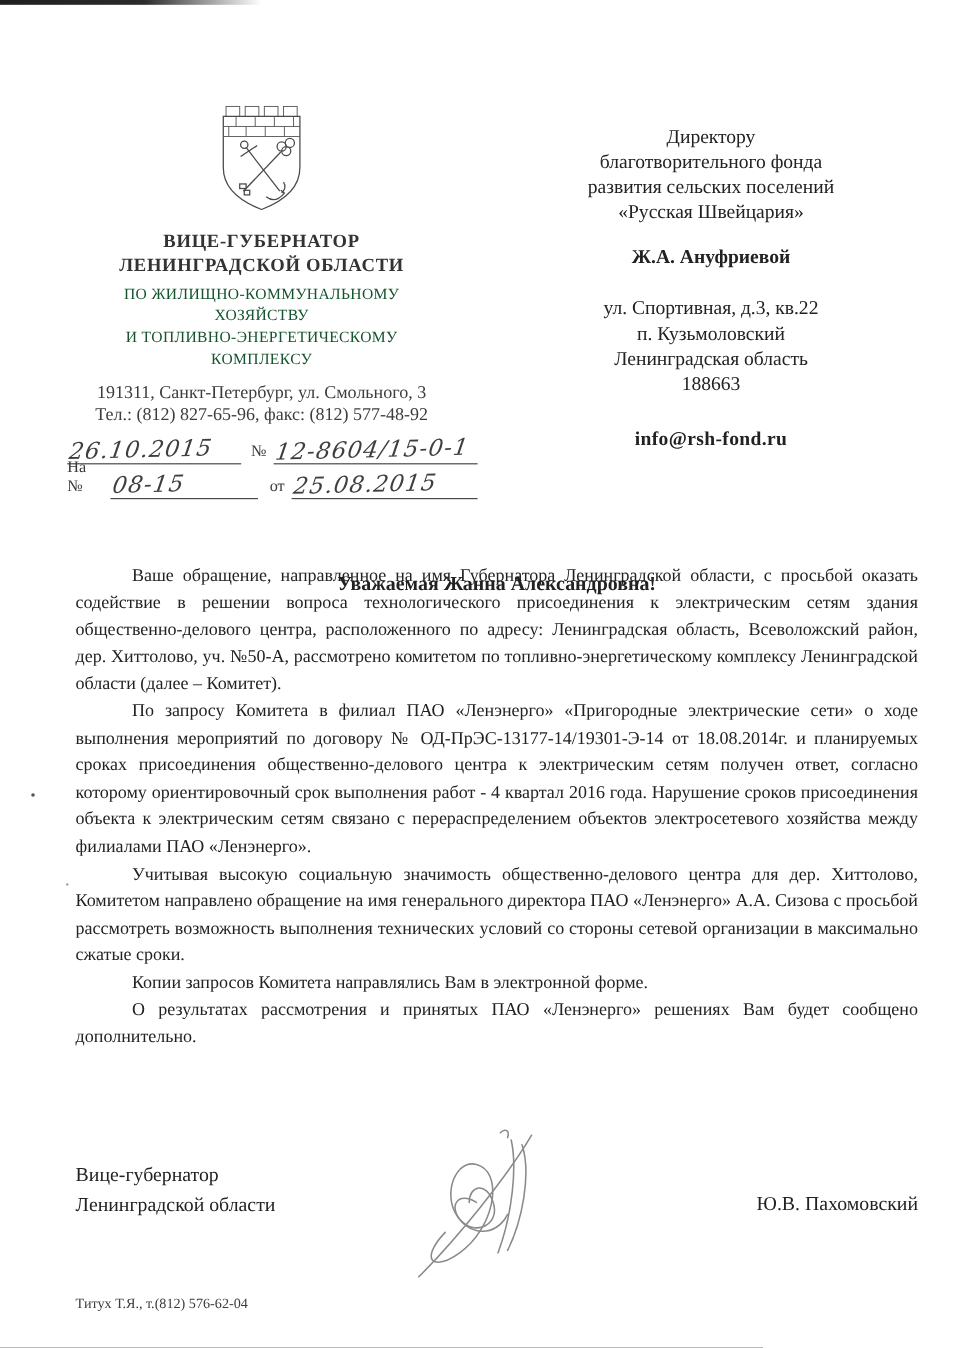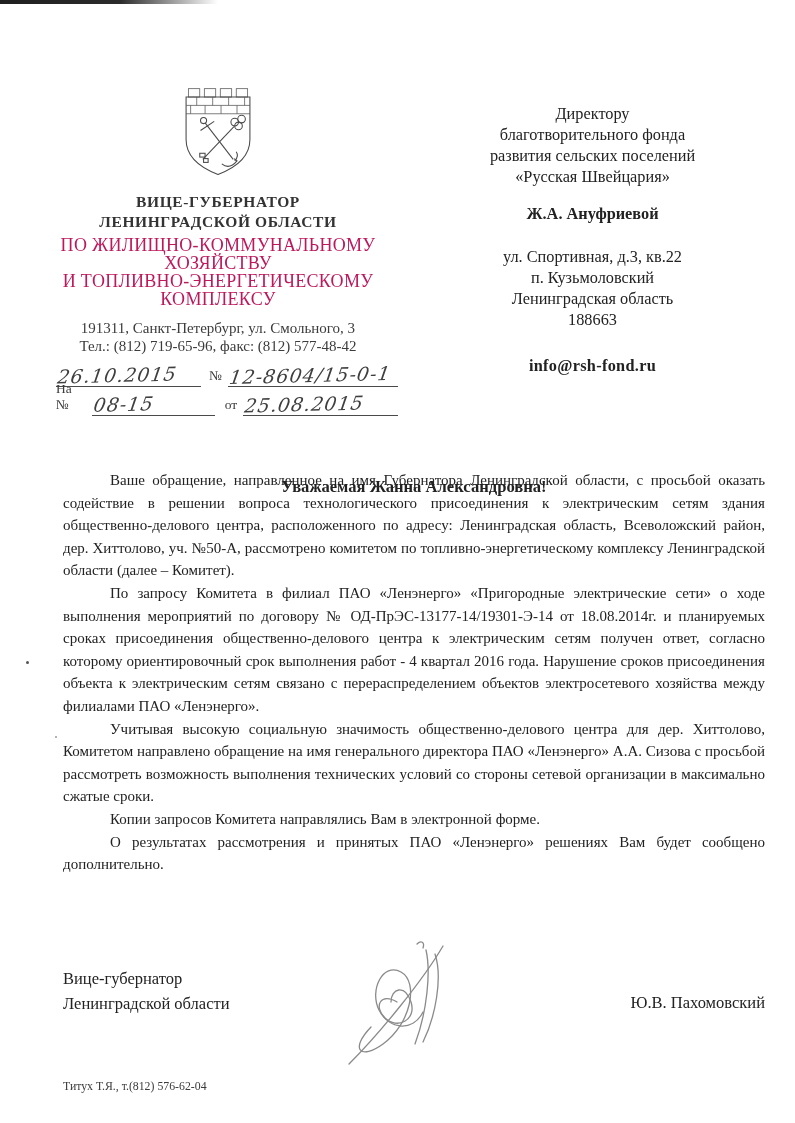--- a/index.html
+++ b/index.html
@@ -21,21 +21,21 @@
   .speck1{left:26px;top:661px;width:3px;height:3px;}
   .speck2{left:55px;top:736px;width:2px;height:2px;opacity:.6;}
 
   
   .letterhead{
     position:absolute;left:38px;top:86px;width:360px;
     text-align:center;color:#2e2e2e;
   }
   .emblem{display:block;margin:0 auto 14px auto;}
   .org-name{font-weight:bold;font-size:15.5px;letter-spacing:.6px;line-height:20px;color:#333;}
-  .dept{font-size:18px;letter-spacing:.3px;line-height:18px;margin-top:4px;color:#be185d;}
+  .dept{font-size:13px;letter-spacing:.3px;line-height:18px;margin-top:4px;color:#14532d;}
   .lh-contacts{font-size:15px;line-height:18px;margin-top:11px;color:#3c3c3c;text-align:center;}
 
   .ref-rows{margin-top:3px;text-align:left;padding-left:18px;font-size:13px;color:#3a3a3a;}
   .ref-row{display:flex;align-items:flex-end;height:29px;}
   .hand{
     font-family:"DejaVu Serif", serif;
     font-style:italic;
     font-size:19px;
     color:#3f3f3f;
     transform:skewX(-10deg) rotate(-1.5deg);
@@ -136,21 +136,21 @@
     <div class="org-name">ВИЦЕ-ГУБЕРНАТОР</div>
     <div class="org-name">ЛЕНИНГРАДСКОЙ ОБЛАСТИ</div>
     <div class="dept">
       <div>ПО ЖИЛИЩНО-КОММУНАЛЬНОМУ</div>
       <div>ХОЗЯЙСТВУ</div>
       <div>И ТОПЛИВНО-ЭНЕРГЕТИЧЕСКОМУ</div>
       <div>КОМПЛЕКСУ</div>
     </div>
     <div class="lh-contacts">
       <div>191311, Санкт-Петербург, ул. Смольного, 3</div>
-      <div>Тел.: (812) 719-65-96, факс: (812) 577-48-42</div>
+      <div>Тел.: (812) 827-65-96, факс: (812) 577-48-92</div>
     </div>
 
     <div class="ref-rows">
       <div class="ref-row">
         <span class="uline u1">
             <span class="hand">26.10.2015</span>
           </span>
         <span class="ref-label" style="margin-left:8px;">№</span>
         <span class="uline u2">
             <span class="hand">12-8604/15-0-1</span>

